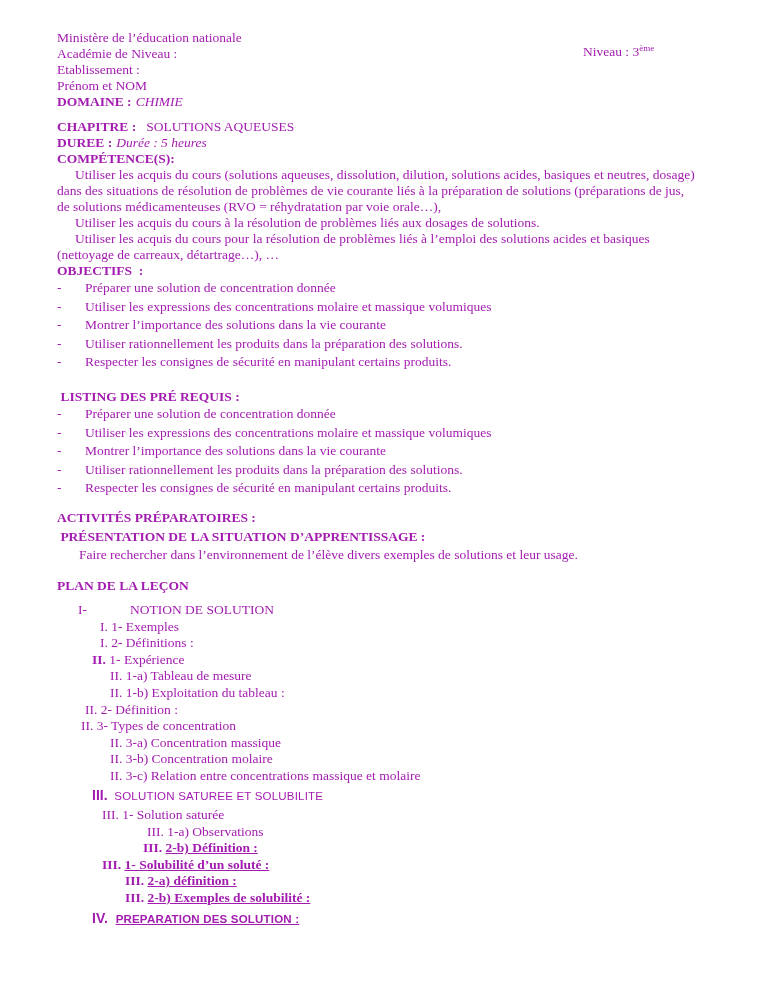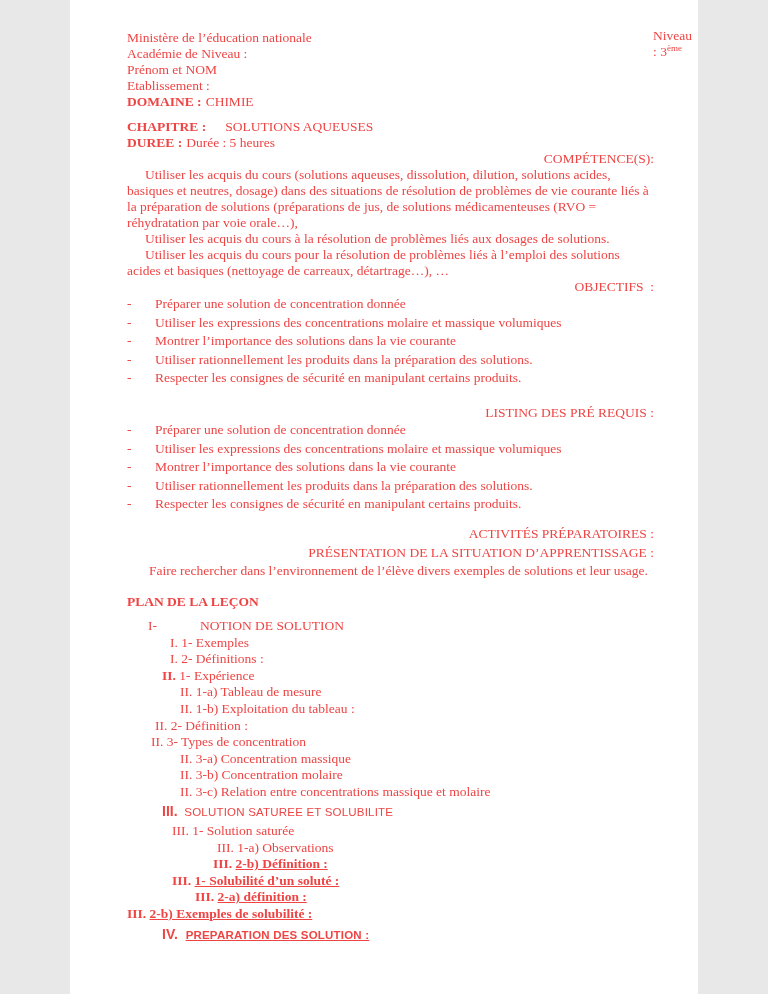--- a/index.html
+++ b/index.html
@@ -1,49 +1,49 @@
 <!DOCTYPE html>
 <html><head>
 <meta charset="utf-8">
 <style>
   html, body { margin: 0; padding: 0; background: #e8e8e8; }
   .page {
     position: relative;
-    width: 628px;
+    width: 768px;
     height: 994px;
     margin: 0 auto;
     background: #ffffff;
-    color: #ef4444;
+    color: #a21caf;
     font-family: "Liberation Serif", "DejaVu Serif", serif;
     font-size: 13.5px;
     line-height: 16px;
     box-sizing: border-box;
-    padding: 30px 44px 20px 57px;
+    padding: 30px 73px 20px 57px;
     overflow: hidden;
   }
   .bold { font-weight: bold; }
   .underline { text-decoration: underline; }
 
   
   .header-block { }
   .hline { line-height: 16px; }
   .niveau {
     position: absolute;
     left: 583px;
-    top: 28px;
+    top: 44px;
     line-height: 16px;
   }
   .niveau sup { font-size: 9px; line-height: 0; }
 
   .inline-row { line-height: 16px; }
   .chapitre-row { margin-top: 9px; }
-  .chapitre-value { margin-left: 19px; }
-  .label-gap { margin-left: 4px; }
+  .chapitre-value { margin-left: 10px; }
+  .label-gap { margin-left: 4px; font-style: italic; }
 
-  .sec-heading { font-weight: normal; line-height: 16px; white-space: pre-wrap; text-align: right; }
+  .sec-heading { font-weight: bold; line-height: 16px; white-space: pre-wrap; }
 
   
   .comp-para { margin: 0; text-indent: 18px; line-height: 16px; }
 
   
   .blist { }
   .bitem {
     position: relative;
     padding-left: 28px;
     line-height: 18.6px;
@@ -76,23 +76,23 @@
 <body>
 
 <div class="page">
 
   <div class="header-block">
 
       <div class="hline">Ministère de l’éducation nationale</div>
 
       <div class="hline">Académie de Niveau :</div>
 
+      <div class="hline">Etablissement :</div>
+
       <div class="hline">Prénom et NOM</div>
-
-      <div class="hline">Etablissement :</div>
     </div>
   <div class="inline-row">
     <span class="bold">DOMAINE :</span><span class="label-gap">CHIMIE</span>
   </div>
   <div class="niveau">
     <span>Niveau : 3</span><sup>ème</sup>
   </div>
 
   <div class="inline-row chapitre-row">
     <span class="bold">CHAPITRE :</span><span class="chapitre-value">SOLUTIONS AQUEUSES</span>
@@ -178,17 +178,17 @@
       <div class="plan-item" style="margin-left: 24px;"><span class="plan-label">II. 3- Types de concentration</span></div>
       <div class="plan-item" style="margin-left: 53px;"><span class="plan-label">II. 3-a) Concentration massique</span></div>
       <div class="plan-item" style="margin-left: 53px;"><span class="plan-label">II. 3-b) Concentration molaire</span></div>
       <div class="plan-item" style="margin-left: 53px;"><span class="plan-label">II. 3-c) Relation entre concentrations massique et molaire</span></div>
       <div class="plan-item sans" style="margin-left: 35px;"><span class="plan-prefix bold">III.</span><span class="plan-label">  SOLUTION SATUREE ET SOLUBILITE</span></div>
       <div class="plan-item" style="margin-left: 45px;"><span class="plan-label">III. 1- Solution saturée</span></div>
       <div class="plan-item" style="margin-left: 90px;"><span class="plan-label">III. 1-a) Observations</span></div>
       <div class="plan-item bold" style="margin-left: 86px;"><span class="plan-prefix bold">III. </span><span class="plan-label underline">2-b) Définition :</span></div>
       <div class="plan-item bold" style="margin-left: 45px;"><span class="plan-prefix bold">III. </span><span class="plan-label underline">1- Solubilité d’un soluté :</span></div>
       <div class="plan-item bold" style="margin-left: 68px;"><span class="plan-prefix bold">III. </span><span class="plan-label underline">2-a) définition :</span></div>
-      <div class="plan-item bold" style=""><span class="plan-prefix bold">III. </span><span class="plan-label underline">2-b) Exemples de solubilité :</span></div>
+      <div class="plan-item bold" style="margin-left: 68px;"><span class="plan-prefix bold">III. </span><span class="plan-label underline">2-b) Exemples de solubilité :</span></div>
       <div class="plan-item sans bold" style="margin-left: 35px;"><span class="plan-prefix bold">IV.  </span><span class="plan-label underline">PREPARATION DES SOLUTION :</span></div>
     </div>
 
 </div>
 
 </body></html>

